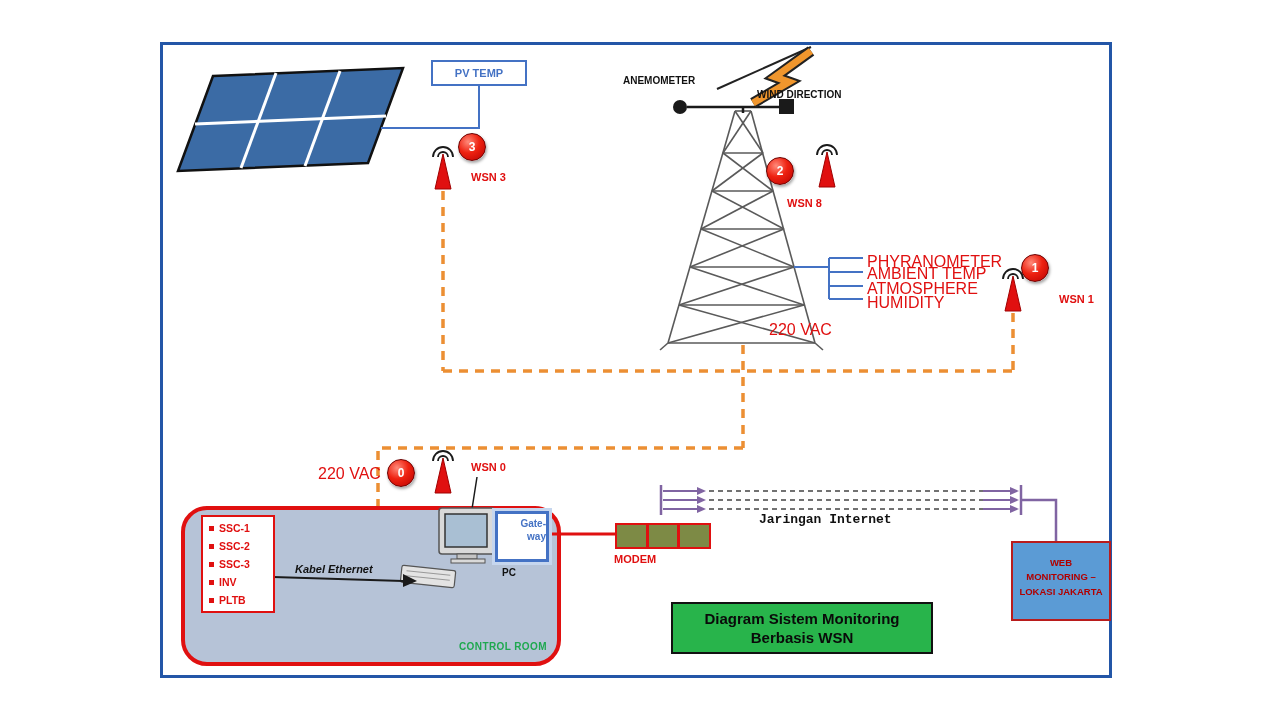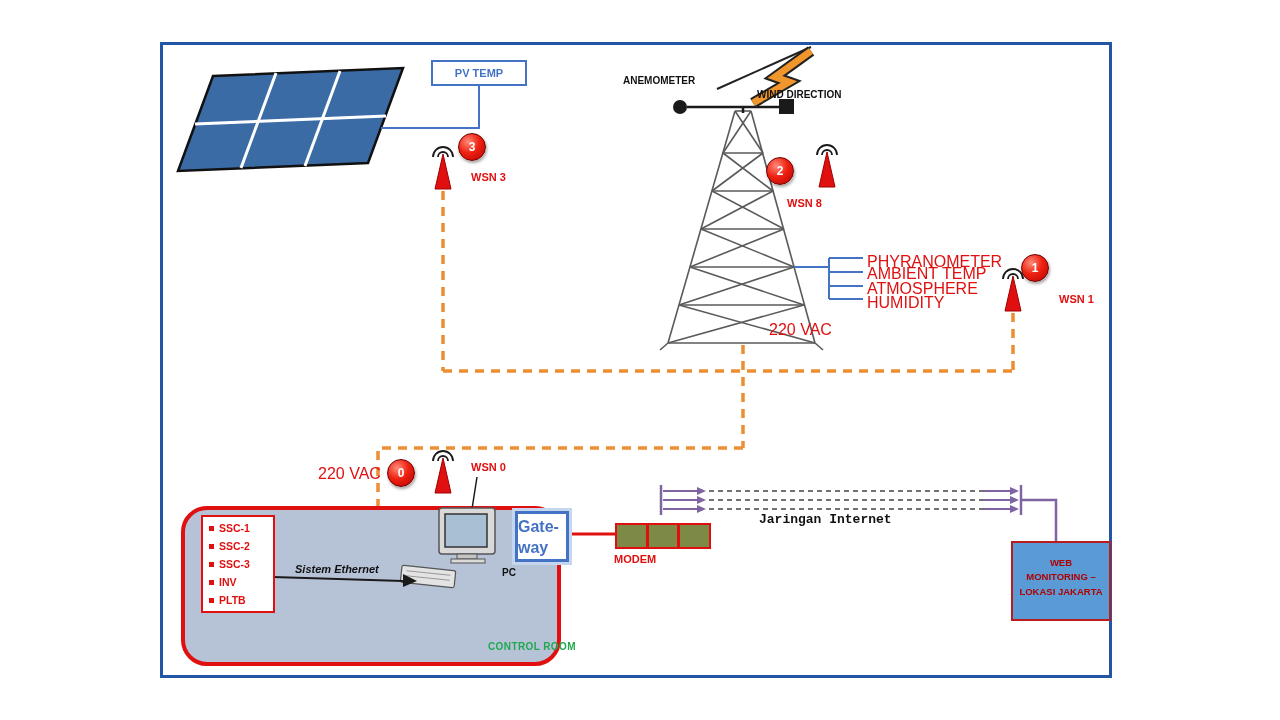--- a/index.html
+++ b/index.html
@@ -19,33 +19,33 @@
            border:1px solid #6d0000; color:#fff; font-size:12px; font-weight:bold;
            display:flex; align-items:center; justify-content:center;
            box-shadow:1px 2px 3px rgba(0,0,0,.35); }
   .pvtemp { width:92px; height:22px; background:#fff; border:2px solid #4472c4; color:#4472c4;
             font-weight:bold; font-size:11px; display:flex; align-items:center; justify-content:center; }
   .devbox { width:62px; height:84px; background:#fff; border:2px solid #e01010;
             padding:5px 2px 5px 6px; display:flex; flex-direction:column; justify-content:space-between; }
   .devitem { display:flex; align-items:center; color:#e01010; font-size:10.5px; font-weight:bold; }
   .devitem .bullet { width:5px; height:5px; background:#e01010; margin-right:5px; flex:none; }
   .gateway { width:48px; height:42px; background:#fff; border:3px solid #4472c4;
-             box-shadow:0 0 0 3px #c6d6ee; color:#4472c4; font-size:16px; font-weight:bold;
-             text-align:left; padding-top:3px; line-height:1.3;margin-left:20px; }
+             box-shadow:0 0 0 3px #c6d6ee; color:#4472c4; font-size:10px; font-weight:bold;
+             text-align:right; padding-top:3px; line-height:1.3; }
   .gateway span { display:block; }
   .modem { width:92px; height:22px; background:#e01010; border:2px solid #e01010; display:flex; gap:3px; }
   .modem > div { flex:1; background:#7d8a45; }
   .webbox { width:100px; height:80px; background:#5b9bd5; border:2px solid #b91c1c; color:#b00000;
             font-size:9.5px; font-weight:bold; text-align:center; padding-top:13px;
             line-height:1.5; box-sizing:border-box; }
   .webbox span { display:block; }
   .titlebox { width:262px; height:52px; background:#28b44b; border:2px solid #111; color:#0a0a0a;
               font-size:15px; font-weight:bold; display:flex; align-items:center; justify-content:center;
               text-align:center; padding:0 14px; box-sizing:border-box; line-height:1.3; }
-  .ctrl-label { color:#1fa84f; font-size:10px; font-weight:bold; letter-spacing:.4px; white-space:nowrap;margin-left:29px; }
+  .ctrl-label { color:#1fa84f; font-size:10px; font-weight:bold; letter-spacing:.4px; white-space:nowrap; }
   .eth  { color:#111; font-size:11px; font-weight:bold; font-style:italic; white-space:nowrap; }
   .inet { color:#111; font-size:13px; font-weight:bold; white-space:nowrap;font-family:Liberation Mono, monospace; }
 </style>
 </head>
 <body>
 
 <div id="canvas">
   <div class="frame">
 
     <div class="room"></div>
@@ -229,21 +229,21 @@
       <div class="devitem">
           <span class="bullet"></span>
           <span>INV</span>
         </div>
       <div class="devitem">
           <span class="bullet"></span>
           <span>PLTB</span>
         </div>
     </div>
 
-    <div class="hud eth" style="left:132px; top:518px;">Sistem Ethernet</div>
+    <div class="hud eth" style="left:132px; top:518px;">Kabel Ethernet</div>
 
     <div class="hud lblBlk" style="left:299px; top:522px;padding-left:40px;">PC</div>
 
     <div class="hud gateway" style="left:332px; top:466px;">
       <span>Gate-</span>
       <span>way</span>
     </div>
 
     <div class="hud ctrl-label" style="left:296px; top:596px;">CONTROL ROOM</div>
 
@@ -255,15 +255,16 @@
     <div class="hud lblRed" style="left:451px; top:508px;">MODEM</div>
 
     <div class="hud inet" style="left:596px; top:467px;">Jaringan Internet</div>
 
     <div class="hud webbox" style="left:848px; top:496px;">
       <span>WEB</span>
       <span>MONITORING –</span>
       <span>LOKASI JAKARTA</span>
     </div>
 
+    <div class="hud titlebox" style="left:508px; top:557px;">Diagram Sistem Monitoring Berbasis WSN</div>
 
   </div>
 </div>
 
 </body></html>

